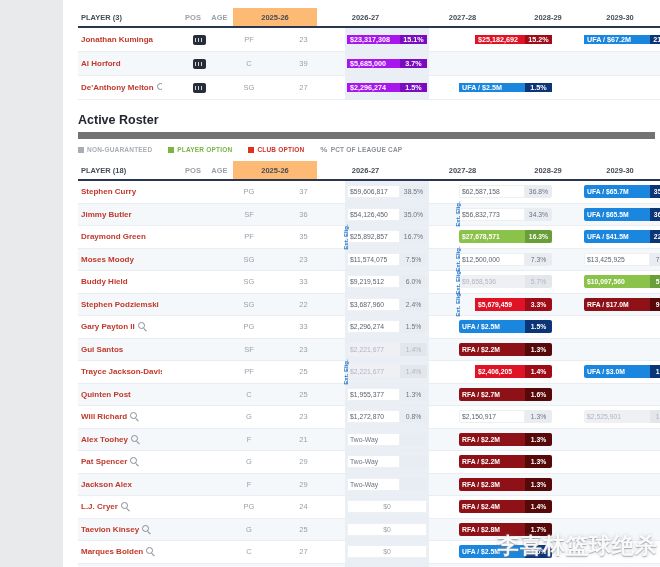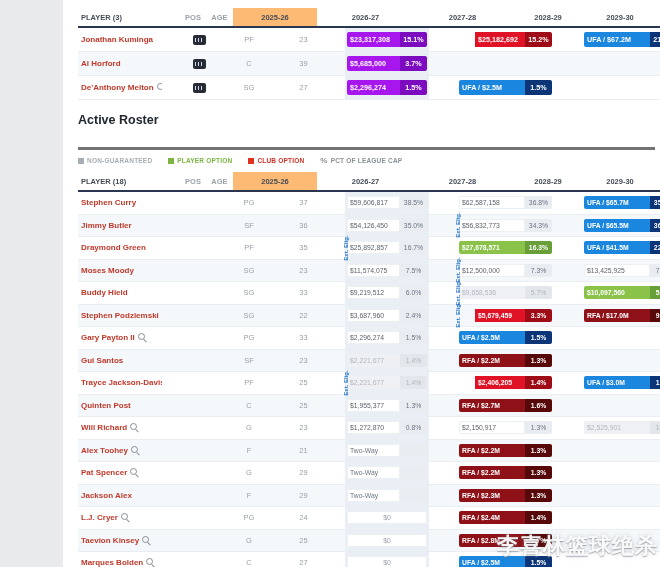--- a/index.html
+++ b/index.html
@@ -21,21 +21,21 @@
   .c.hl{background:#eaeef5;}
   .thead .c.hl{background:#fdba74;}
   .c.ph{grid-column:1/3;padding-left:3px;}
   .c.center{justify-content:center;}
   .name{color:#c0392b;font-weight:bold;gap:3px;padding-left:3px;white-space:nowrap;overflow:hidden;}
   .pos,.age{color:#9aa1aa;justify-content:center;font-size:7.5px;}
 
   
   .pill{display:flex;width:100%;height:13px;border-radius:2px;overflow:hidden;
         font-size:6.8px;align-items:stretch;white-space:nowrap;}
-  .top-table .pill{height:15px;font-size:7.2px;}
+  .top-table .pill{height:15px;font-size:7.2px;align-items:center;}
   .pill .m{flex:1;display:flex;align-items:center;padding:0 3px;overflow:hidden;}
   .pill .p{width:27px;display:flex;align-items:center;justify-content:center;flex:none;}
   .pill.purple .m{background:#a816ee;color:#fff;font-weight:bold;}
   .pill.purple .p{background:#7c0bc0;color:#fff;font-weight:bold;}
   .pill.red .m{background:#e01226;color:#fff;font-weight:bold;margin-left:16px;}
   .pill.red .p{background:#9e0c18;color:#fff;font-weight:bold;}
   .pill.blue .m{background:#1b86de;color:#fff;font-weight:bold;}
   .pill.blue .p{background:#0c3578;color:#fff;font-weight:bold;}
   .pill.green .m{background:#8bc34a;color:#fff;font-weight:bold;}
   .pill.green .p{background:#689f38;color:#fff;font-weight:bold;}
@@ -47,21 +47,21 @@
   .pill.grey .p{background:#e3e6eb;color:#b2b7bf;}
   .pill.twoway .m{background:#fff;color:#6c7380;box-shadow:inset 0 0 0 1px #edf0f3;}
   .pill.twoway .p{background:#e9edf2;}
   .pill.zero .m{background:#fff;color:#9aa1aa;justify-content:center;box-shadow:inset 0 0 0 1px #edf0f3;}
 
   .ext{position:absolute;left:1px;top:50%;transform:translate(-50%,-50%) rotate(-90deg);
        font-size:6px;font-weight:bold;color:#2173c9;white-space:nowrap;z-index:2;}
 
   
   .section-title{font-size:12.5px;font-weight:bold;color:#22262e;margin:13px 5px 0 0;
-                 padding-bottom:20px;border-bottom:3px solid #737373;}
+                 padding-bottom:5px;border-bottom:7px solid #737373;}
   .legend{display:flex;gap:16px;align-items:center;margin:6px 0 7px;font-size:6.5px;
           font-weight:bold;letter-spacing:.2px;}
   .legend-item{display:flex;align-items:center;gap:3px;}
   .sq{width:6px;height:6px;display:inline-block;}
   .pct-glyph{font-size:8px;font-weight:bold;color:#8a9098;}
 
   
   .cicon{width:13px;height:10px;border-radius:2px;background:#262c38;display:inline-block;position:relative;}
   .cicon::after{content:"";position:absolute;left:2px;top:3px;width:9px;height:4px;
     background:repeating-linear-gradient(90deg,#cfd3da 0 1px,transparent 1px 3px);}

